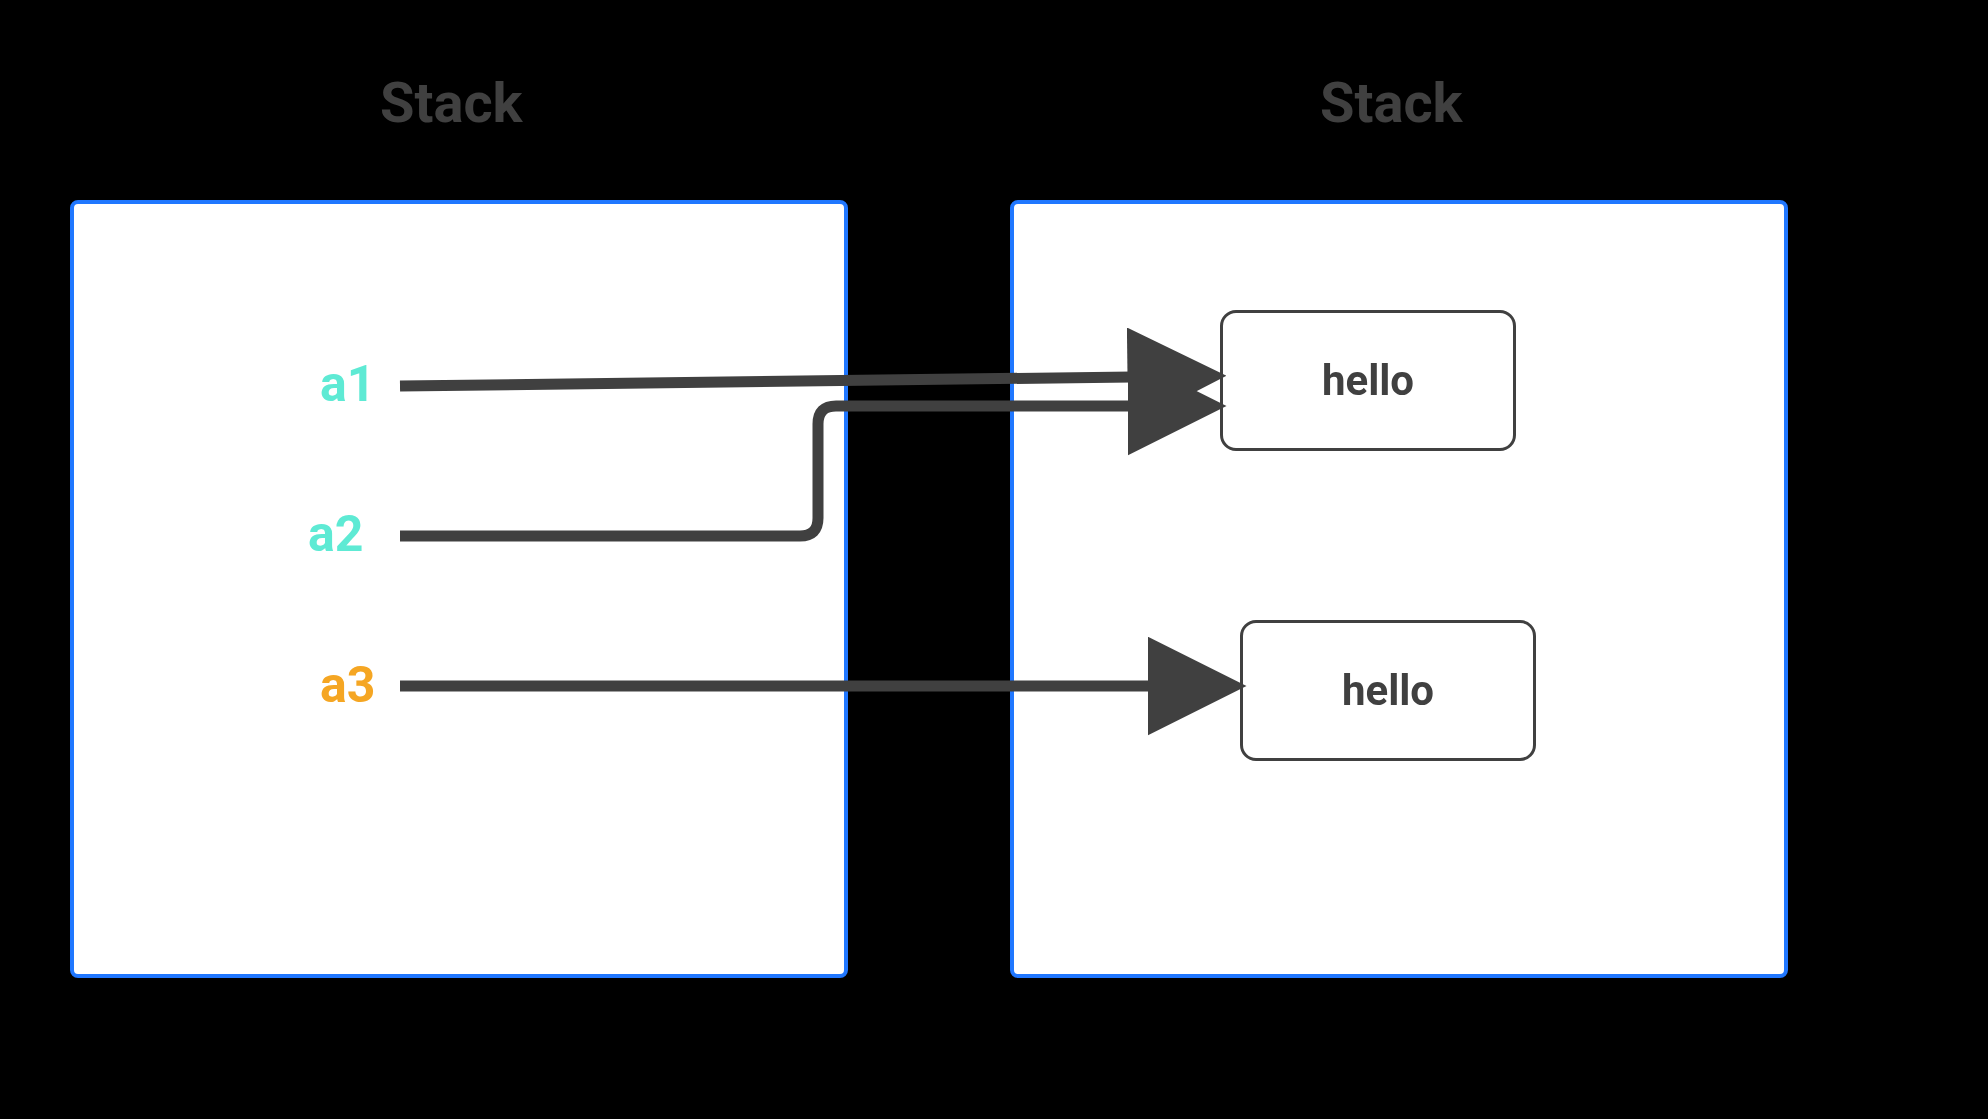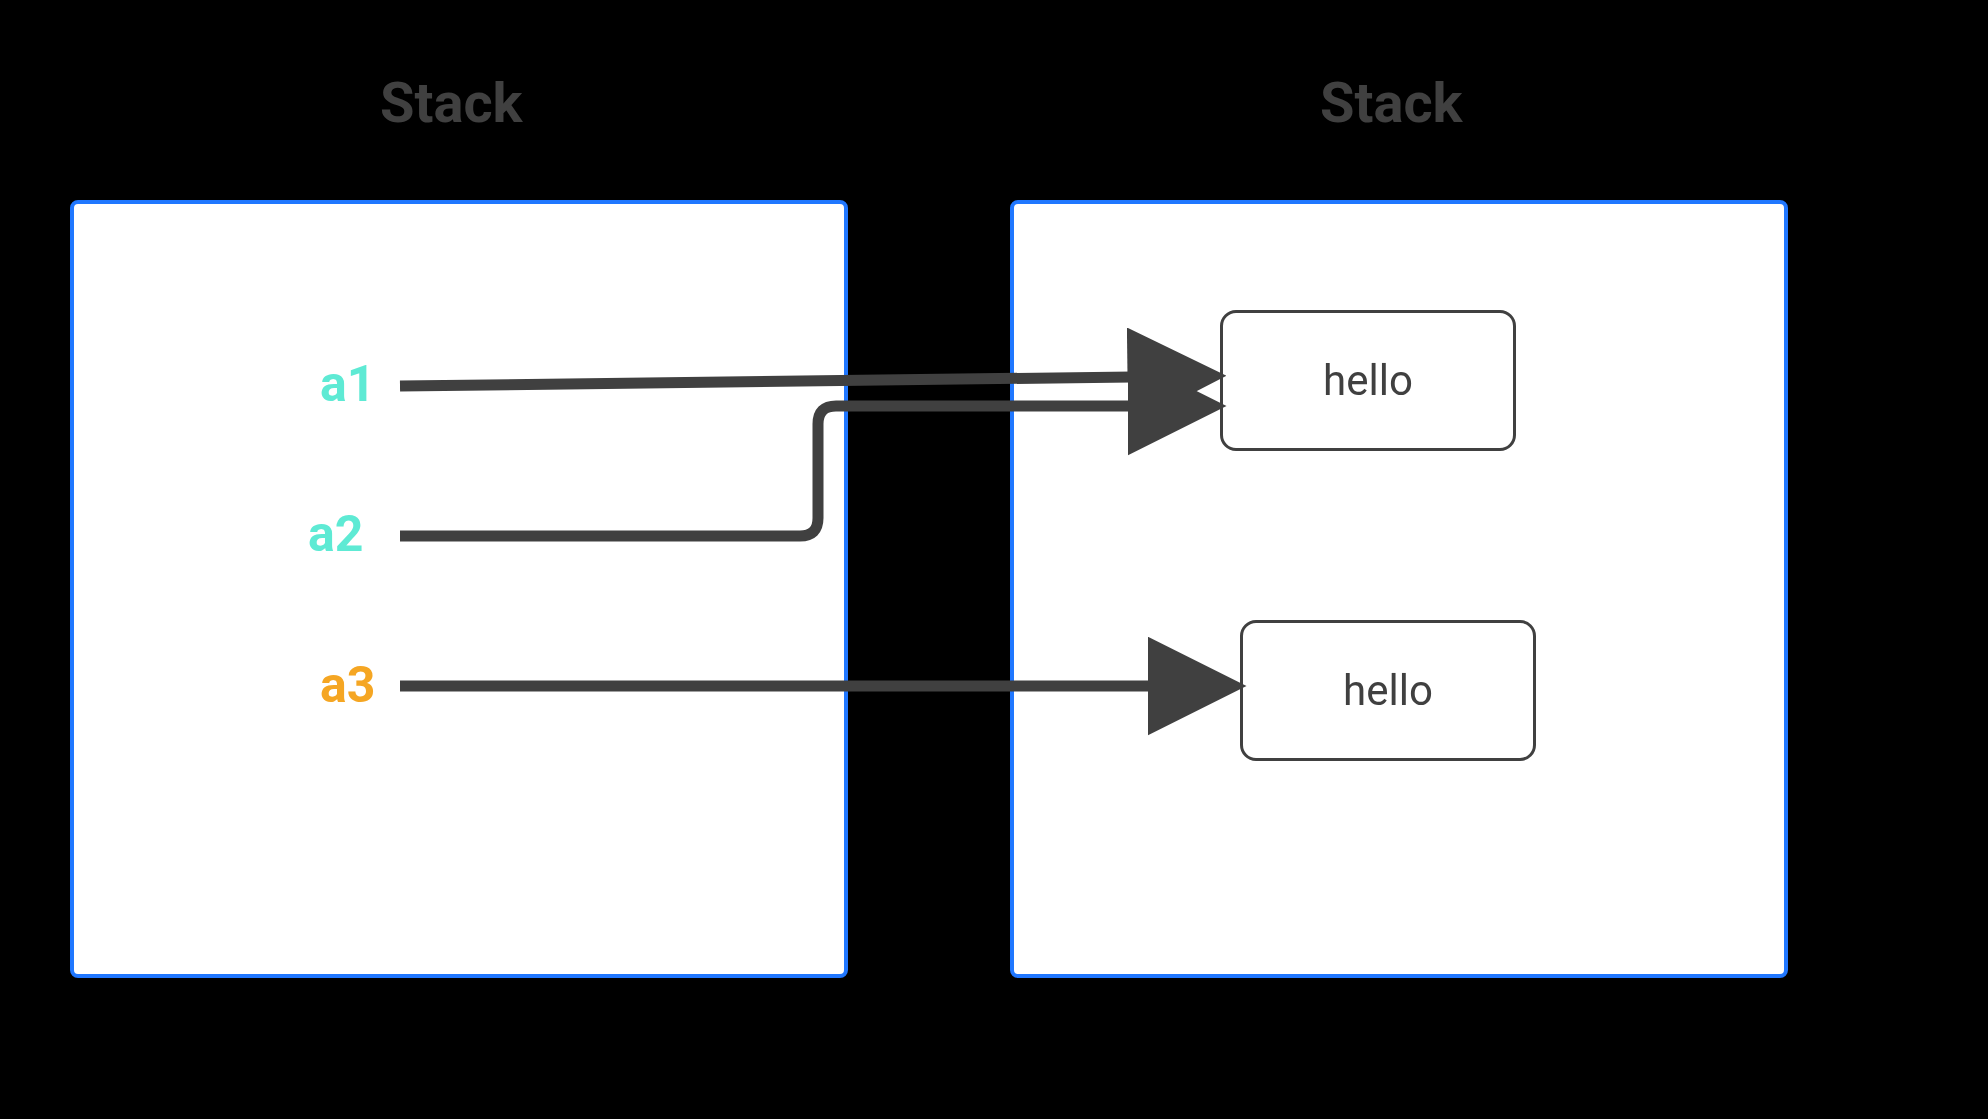--- a/index.html
+++ b/index.html
@@ -34,21 +34,21 @@
   .orange { color: #f5a623; }
   .heap-node {
     position: absolute;
     border: 3px solid #404040;
     border-radius: 16px;
     background: #fff;
     display: flex;
     align-items: center;
     justify-content: center;
     font-size: 42px;
-    font-weight: 400;
+    font-weight: 700;
     color: #404040;
   }
   svg.arrows {
     position: absolute;
     left: 0;
     top: 0;
     width: 1988px;
     height: 1119px;
     pointer-events: none;
   }

